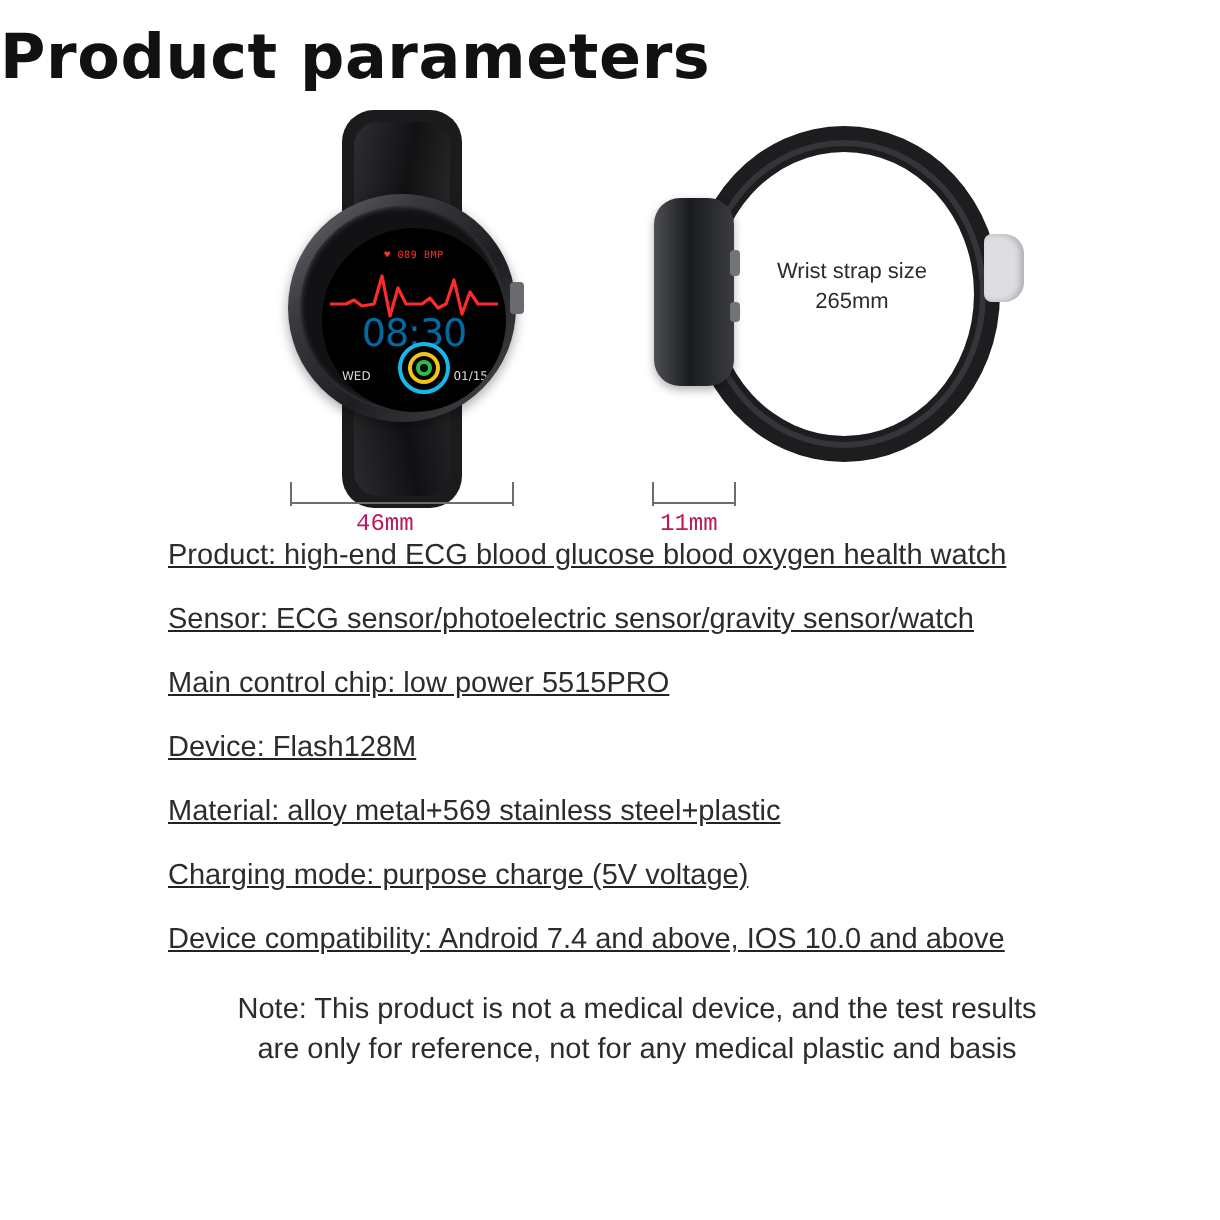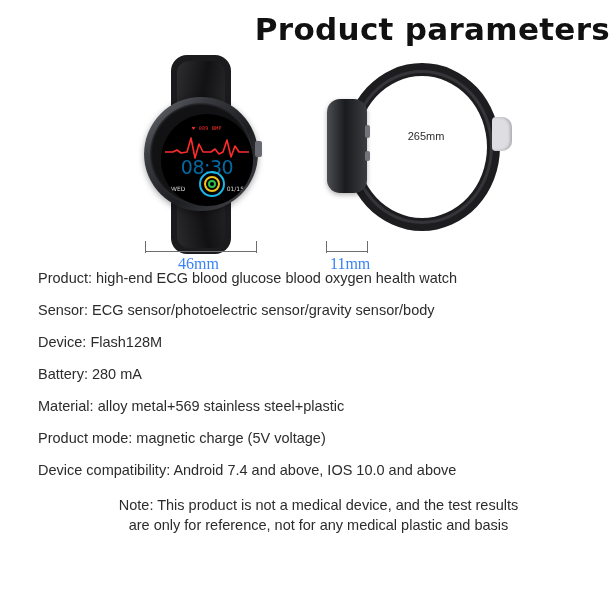--- a/index.html
+++ b/index.html
@@ -14,21 +14,21 @@
     color: #222222;
     overflow: hidden;
     position: relative;
   }
   .page {
     width: 610px;
     height: 610px;
     position: relative;
   }
   .title {
-    text-align: right;
+    text-align: left;
     font-size: 31px;
     font-weight: 700;
     letter-spacing: 0.3px;
     color: #111111;
     padding-top: 11px;
     font-family: "DejaVu Sans", sans-serif;
   }
 
   
   .photo-area {
@@ -177,23 +177,23 @@
     bottom: 14px;
     right: 9px;
     color: #d9d9d9;
     font-size: 6px;
     font-family: "DejaVu Sans", sans-serif;
   }
 
   
   .dim {
     position: absolute;
-    font-size: 16px;
-    color: #3b82f6;
-    font-family: Liberation Serif, serif;
+    font-size: 12px;
+    color: #be185d;
+    font-family: Liberation Mono, monospace;
   }
   .dim-line {
     position: absolute;
     border-top: 1px solid #6d6d6d;
     height: 1px;
   }
   .tick {
     position: absolute;
     width: 1px;
     background: #6d6d6d;
@@ -273,21 +273,22 @@
     top: 72px;
     width: 112px;
     text-align: center;
     font-size: 11px;
     line-height: 15px;
     color: #2c2c2c;
   }
 
   
   .specs {
-    padding: 4px 56px 0 38px;
+    padding: 4px 56px 0 84px;
+    text-decoration: underline;
   }
   .spec {
     font-size: 14.5px;
     line-height: 19px;
     color: #2c2c2c;
     margin-bottom: 13px;
   }
   .spec .cont {
     display: block;
     padding-left: 26px;
@@ -339,48 +340,49 @@
 
     <div class="watch-right">
       <div class="band-loop"></div>
       <div class="band-loop-inner"></div>
       <div class="side-case">
         <div class="side-btn"></div>
         <div class="side-btn2"></div>
       </div>
       <div class="buckle"></div>
       <div class="strap-label">
+        <div>Wrist strap size</div>
         <div>265mm</div>
       </div>
     </div>
 
     <div class="dim-line" style="left:326px; top:196px; width:42px;"></div>
     <div class="tick" style="left:326px; top:186px; height:12px;"></div>
     <div class="tick" style="left:367px; top:186px; height:12px;"></div>
     <div class="dim" style="left:330px; top:200px;">11mm</div>
   </div>
 
   <div class="specs">
     <div class="spec">
       <span>Product: high-end ECG blood glucose blood oxygen health watch</span>
     </div>
     <div class="spec">
-      <span>Sensor: ECG sensor/photoelectric sensor/gravity sensor/body</span>
+      <span>Sensor: ECG sensor/photoelectric sensor/gravity sensor/watch</span>
+    </div>
+    <div class="spec">
+      <span>Main control chip: low power 5515PRO</span>
     </div>
     <div class="spec">
       <span>Device: Flash128M</span>
     </div>
     <div class="spec">
-      <span>Battery: 280 mA</span>
-    </div>
-    <div class="spec">
       <span>Material: alloy metal+569 stainless steel+plastic</span>
     </div>
     <div class="spec">
-      <span>Product mode: magnetic charge (5V voltage)</span>
+      <span>Charging mode: purpose charge (5V voltage)</span>
     </div>
     <div class="spec">
       <span>Device compatibility: Android 7.4 and above, IOS 10.0 and above</span>
     </div>
   </div>
 
   <div class="note">
     <div>Note: This product is not a medical device, and the test results</div>
     <div>are only for reference, not for any medical plastic and basis</div>
   </div>

